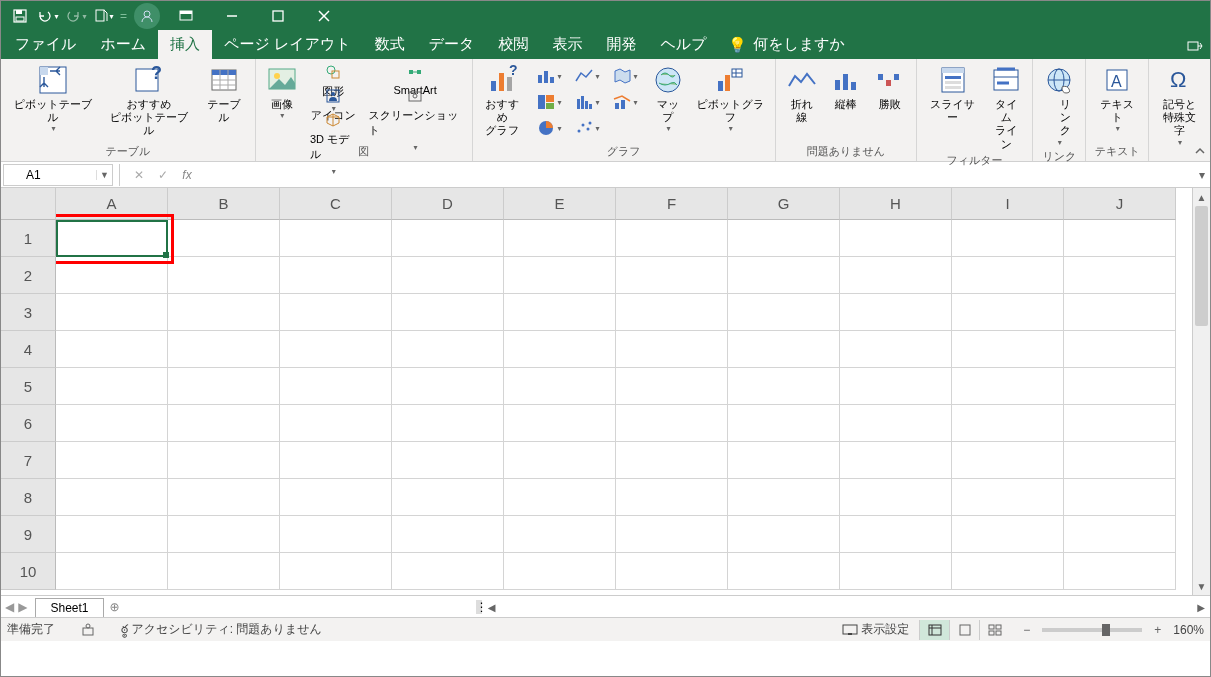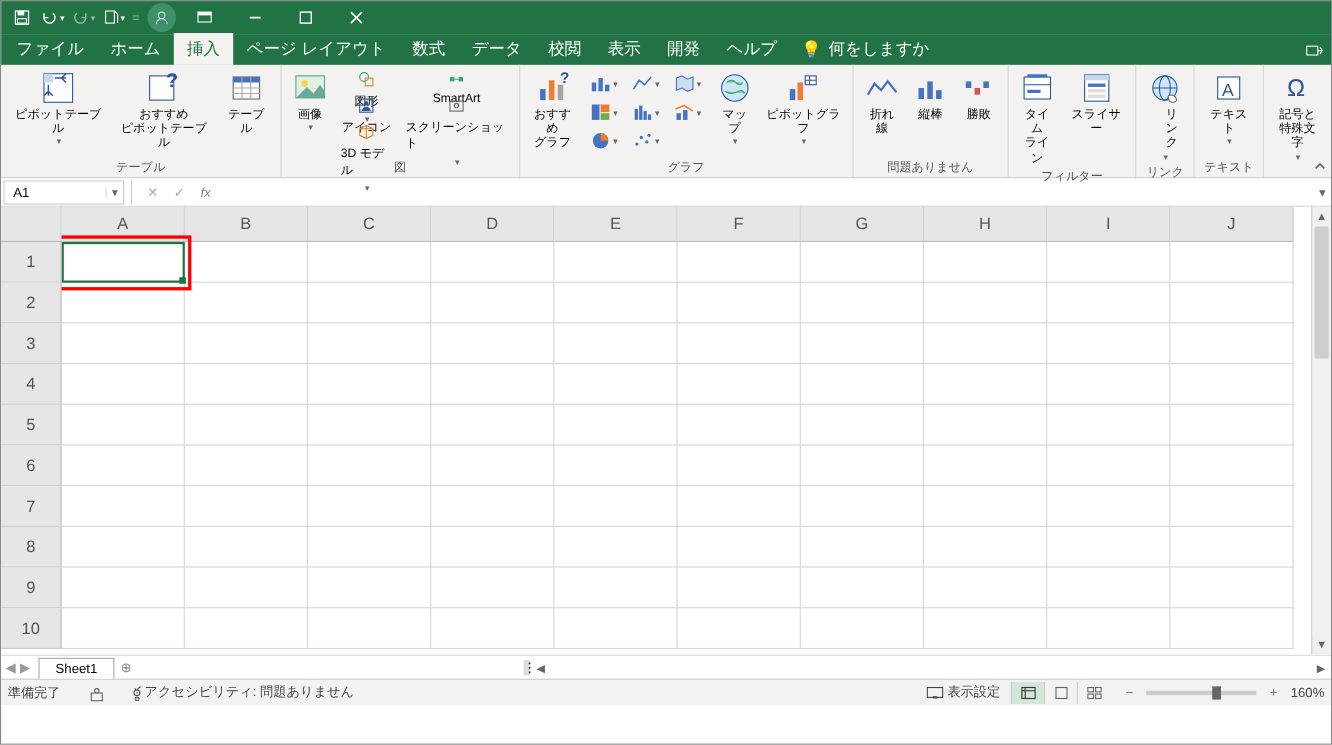--- a/index.html
+++ b/index.html
@@ -33,21 +33,21 @@
 .small-stack { display: flex; flex-direction: column; gap: 3px; padding: 2px 4px; }
 .small-btn { display: flex; align-items: center; gap: 5px; cursor: pointer; padding: 1px 2px; height:21px;flex-direction:column;}
 .small-btn .sico { width: 15px; height: 15px; display:flex;align-items:center;justify-content:center;}
 .chart-grid { display: grid; grid-template-columns: repeat(3, 34px); grid-template-rows: repeat(3, 24px); gap: 2px 4px; padding: 2px 4px; align-content:start;}
 .chart-cell { display: flex; align-items: center; justify-content: center; cursor:pointer; }
 .drop-arrow { font-size: 8px; color: #666; margin-left: 1px; }
 .ribbon-collapse { position: absolute; right: 4px; bottom: 4px; cursor: pointer; color:#666;}
 
 
 .formula-bar { height: 26px; background: #fff; border-bottom: 1px solid #ccc; display: flex; align-items: center; font-size: 12px; }
-.name-box { width: 110px; height: 22px; border: 1px solid #ccc; margin: 0 2px; padding-left: 8px; display:flex;align-items:center; justify-content:space-between; background:#fff;}
+.name-box { width: 110px; height: 22px; border: 1px solid #ccc; margin: 0 2px; padding-left: 22px; display:flex;align-items:center; justify-content:space-between; background:#fff;}
 .name-box-arrow { width: 16px; text-align:center; color:#666; cursor:pointer; border-left:1px solid #ddd; font-size:9px;}
 .fb-divider { width:1px; height:22px; background:#ccc; margin:0 4px;}
 .fb-icons { display: flex; gap: 6px; color: #aaa; padding:0 6px;}
 .fb-icon { width:18px; text-align:center; cursor:pointer; }
 .fx-label { font-style: italic; color: #888; }
 .formula-input { flex: 1; height: 22px; border: none; outline: none; padding-left: 4px; }
 .fb-expand { width: 16px; text-align:center; color:#666; cursor:pointer;}
 
 
 .grid-area { position: relative; height: 407px; background: #fff; display:flex; font-size: 15px; color:#555;}
@@ -77,21 +77,21 @@
 .sheet-add { width:22px; text-align:center; cursor:pointer; color:#888;}
 .sheet-spacer { flex:1; position:relative; border-left:1px solid #ccc;}
 .hscroll { position:absolute; left:0; right:0; top:1px; bottom:1px; display:flex;}
 .hscroll .sbtn { width:18px; display:flex;align-items:center;justify-content:center; color:#666; background:#f0f0f0; cursor:pointer; font-size:10px;}
 .hscroll .track { flex:1; background:#f0f0f0; position:relative;}
 .hscroll .thumb { position:absolute; left:0; top:2px; bottom:2px; width:340px; background:#cdcdcd; border-radius:2px;}
 .tiny-handle { width:6px; background:#ddd; cursor:ew-resize;}
 
 
 .status { height: 24px; background: #f3f2f1; border-top:1px solid #ccc; display:flex; align-items:center; font-size:12px; color:#444; padding:0 6px; gap:10px;}
-.status-left { display:flex; align-items:flex-end; gap:26px;}
+.status-left { display:flex; align-items:center; gap:26px;}
 .status-spacer { flex:1;}
 .view-btns { display:flex;}
 .view-btn { width:30px; height:20px; display:flex;align-items:center;justify-content:center; border-left:1px solid #ccc; cursor:pointer;}
 .view-btn.active { background:#d0e7da;}
 .zoom { display:flex; align-items:center; gap:8px;}
 .zoom-slider { width:100px; height:4px; background:#ccc; position:relative;}
 .zoom-slider .knob { position:absolute; width:8px; height:12px; background:#666; top:-4px; left:60px;}
 .zbtn { cursor:pointer; color:#666; padding:0 4px;}
 
 svg { display:block; }
@@ -435,39 +435,39 @@
         </div>
     </div>
     <div class="group-label">問題ありません</div>
   </div>
 
   <div class="group">
     <div class="group-body">
       <div class="big-btn">
           <div class="ico">
             <svg width="30" height="30">
-              <rect x="3" y="5" width="24" height="20" fill="#fff" stroke="#2a579a"></rect>
-              <path d="M3 12 L27 12" stroke="#2a579a"></path>
-              <path d="M6 4 L24 4 M6 18 L18 18" stroke="#4472c4" stroke-width="3"></path>
-            </svg>
-          </div>
-          <span style="white-space:pre-line;">タイム
-ライン</span>
-        </div>
-      <div class="big-btn">
-          <div class="ico">
-            <svg width="30" height="30">
               <rect x="4" y="3" width="22" height="24" fill="#fff" stroke="#2a579a"></rect>
               <rect x="4" y="3" width="22" height="5" fill="#c7d8ed"></rect>
               <rect x="7" y="11" width="16" height="3" fill="#4472c4"></rect>
               <rect x="7" y="16" width="16" height="3" fill="#ddd"></rect>
               <rect x="7" y="21" width="16" height="3" fill="#ddd"></rect>
             </svg>
           </div>
           <span>スライサー</span>
+        </div>
+      <div class="big-btn">
+          <div class="ico">
+            <svg width="30" height="30">
+              <rect x="3" y="5" width="24" height="20" fill="#fff" stroke="#2a579a"></rect>
+              <path d="M3 12 L27 12" stroke="#2a579a"></path>
+              <path d="M6 4 L24 4 M6 18 L18 18" stroke="#4472c4" stroke-width="3"></path>
+            </svg>
+          </div>
+          <span style="white-space:pre-line;">タイム
+ライン</span>
         </div>
     </div>
     <div class="group-label">フィルター</div>
   </div>
 
   <div class="group">
     <div class="group-body">
       <div class="big-btn">
           <div class="ico">
             <svg width="30" height="30">

